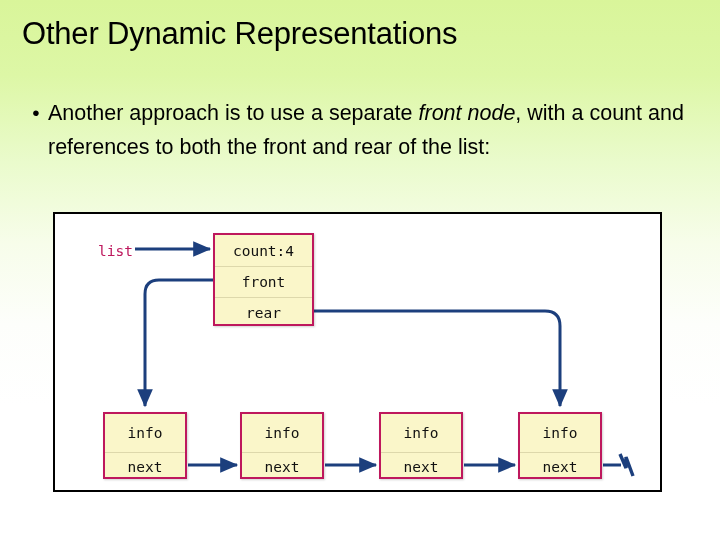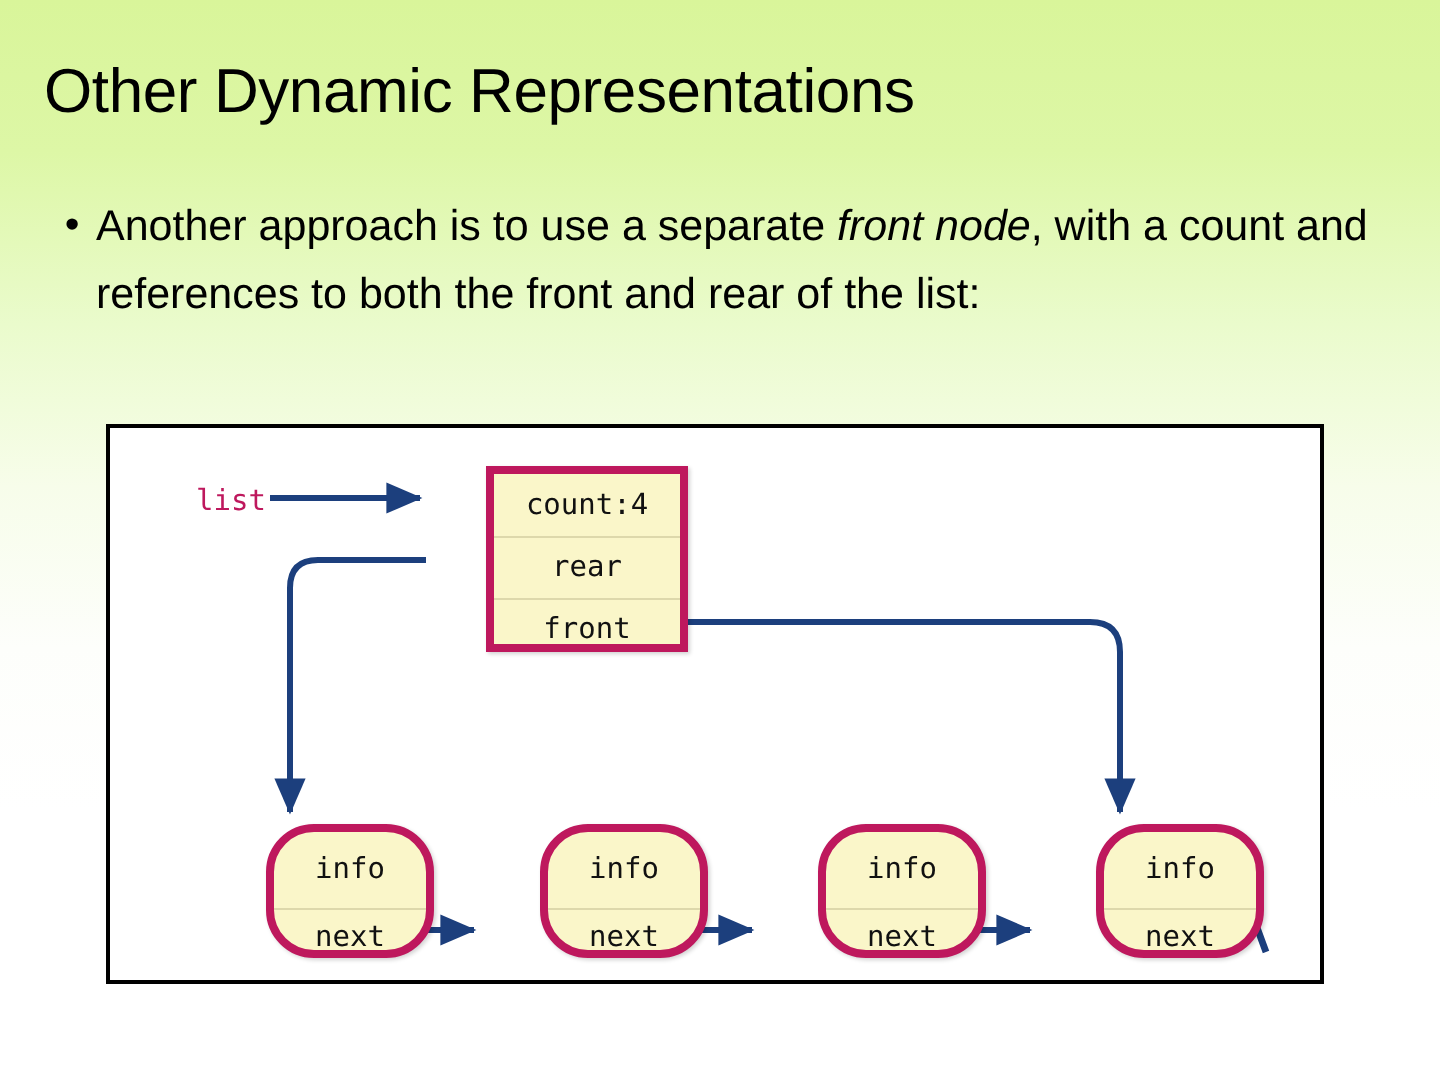--- a/index.html
+++ b/index.html
@@ -21,21 +21,21 @@
         #ddf7a6 14%,
         #eafbcc 30%,
         #f7fdea 45%,
         #fdfefb 60%,
         #ffffff 75%,
         #ffffff 100%);
   }
   #title {
     position: absolute;
     left: 22px;
-    top: 28px;
+    top: 16px;
     font-size: 31px;
     font-weight: 400;
     color: #000000;
     letter-spacing: -0.2px;
     white-space: nowrap;
   }
   #bullet-list {
     position: absolute;
     left: 24px;
     top: 96px;
@@ -74,45 +74,44 @@
   #diagram-canvas {
     position: absolute;
     left: 0;
     top: 0;
     width: 100%;
     height: 100%;
   }
   .node-box {
     position: absolute;
     background: #faf6c9;
-    border: 4px solid #be185d;
+    border: 2px solid #be185d;
     box-sizing: border-box;
     box-shadow: 1px 1px 2px rgba(0,0,0,0.18);
-    margin-left: 30px;
   }
   .cell {
     font-family: "DejaVu Sans Mono", "Liberation Mono", monospace;
     font-size: 14.5px;
     color: #111;
     display: flex;
     align-items: center;
     justify-content: center;
     box-sizing: border-box;
   }
   .cell-div {
     border-top: 1px solid #ddd8ab;
   }
   #header-node {
     left: 158px;
     top: 19px;
     width: 101px;
     height: 93px;
   }
   #header-node .cell { height: 31px; }
-  .list-node { width: 84px; height: 67px; border-radius: 24px; }
+  .list-node { width: 84px; height: 67px; }
   .list-node .cell-info { height: 38px; }
   .list-node .cell-next { height: 29px; }
   #node-1 { left: 48px;  top: 198px; }
   #node-2 { left: 185px; top: 198px; }
   #node-3 { left: 324px; top: 198px; }
   #node-4 { left: 463px; top: 198px; }
   #list-label {
     position: absolute;
     left: 43px;
     top: 29px;
@@ -155,22 +154,22 @@
       <line x1="409" y1="251" x2="460" y2="251" stroke="#1c3f7d" stroke-width="3" marker-end="url(#arrowhead)"></line>
 
       <line x1="548" y1="251" x2="566" y2="251" stroke="#1c3f7d" stroke-width="3"></line>
       <path d="M565,240 L571,254 L571,243 L578,262" fill="none" stroke="#1c3f7d" stroke-width="3.4" stroke-linejoin="miter"></path>
     </svg>
 
     <div id="list-label">list</div>
 
     <div class="node-box" id="header-node">
       <div class="cell">count:4</div>
+      <div class="cell cell-div">front</div>
       <div class="cell cell-div">rear</div>
-      <div class="cell cell-div">front</div>
     </div>
 
     <div class="node-box list-node" id="node-1">
       <div class="cell cell-info">info</div>
       <div class="cell cell-next cell-div">next</div>
     </div>
 
     <div class="node-box list-node" id="node-2">
       <div class="cell cell-info">info</div>
       <div class="cell cell-next cell-div">next</div>

